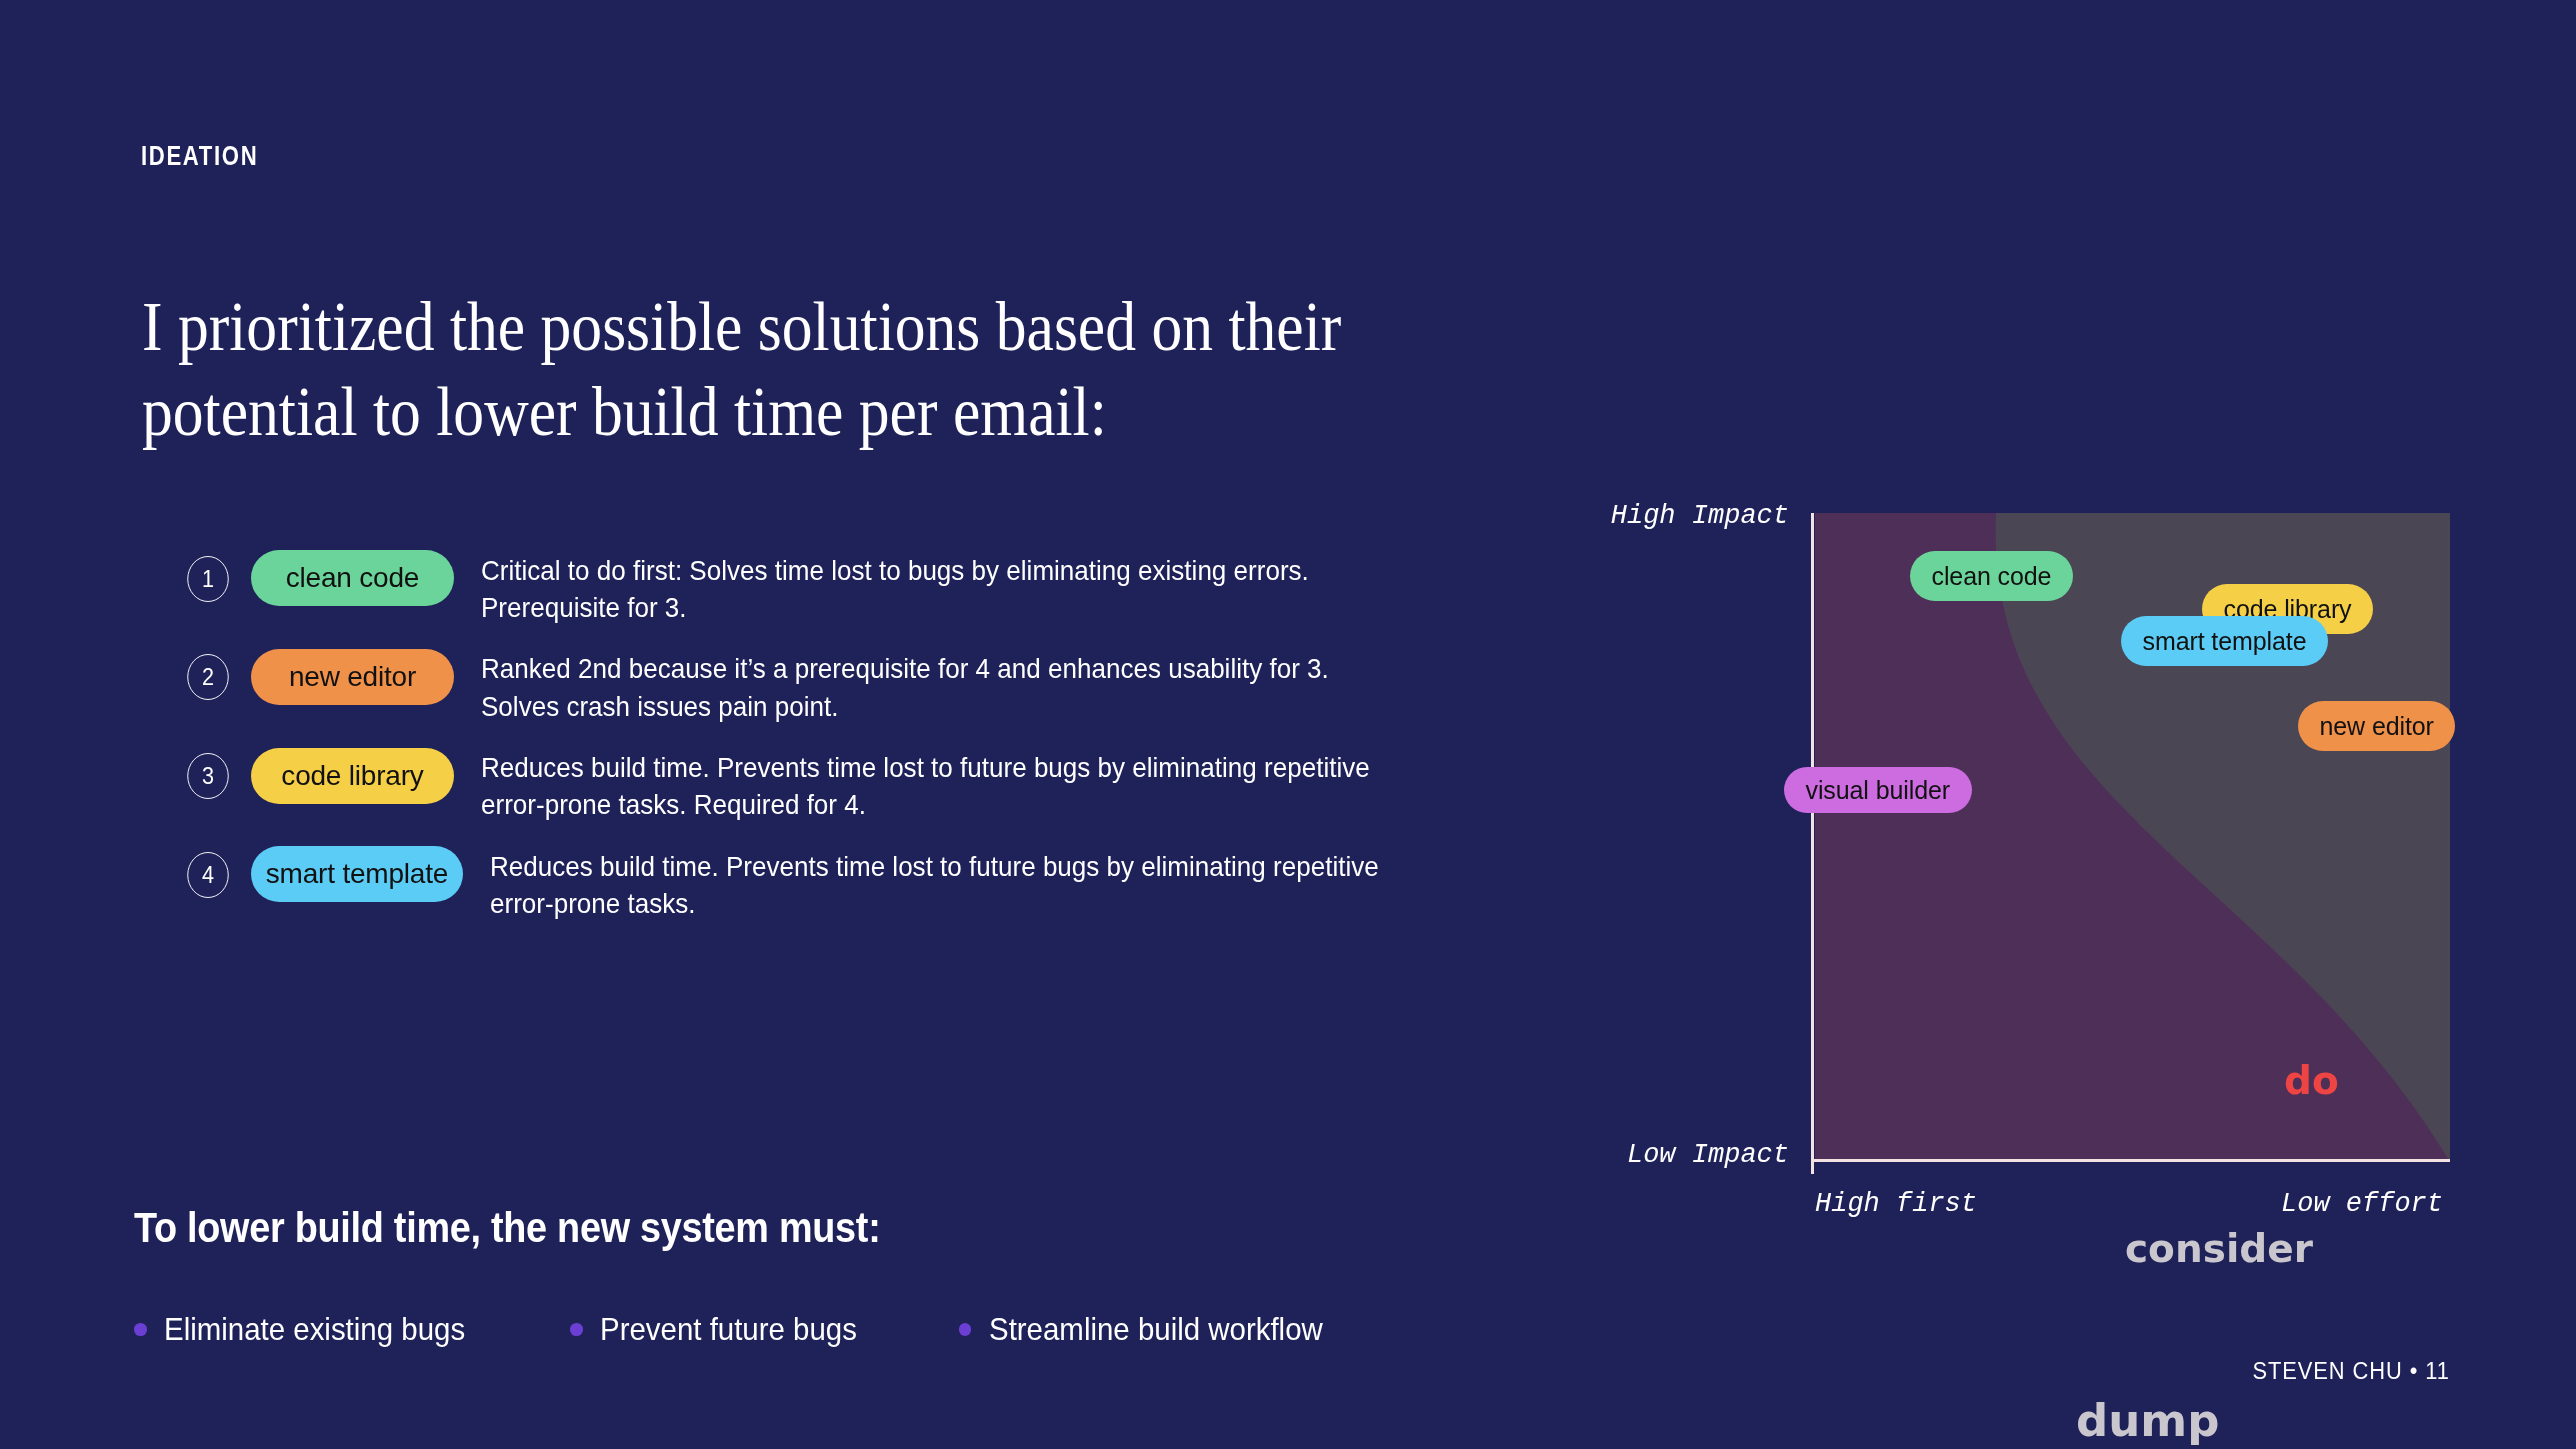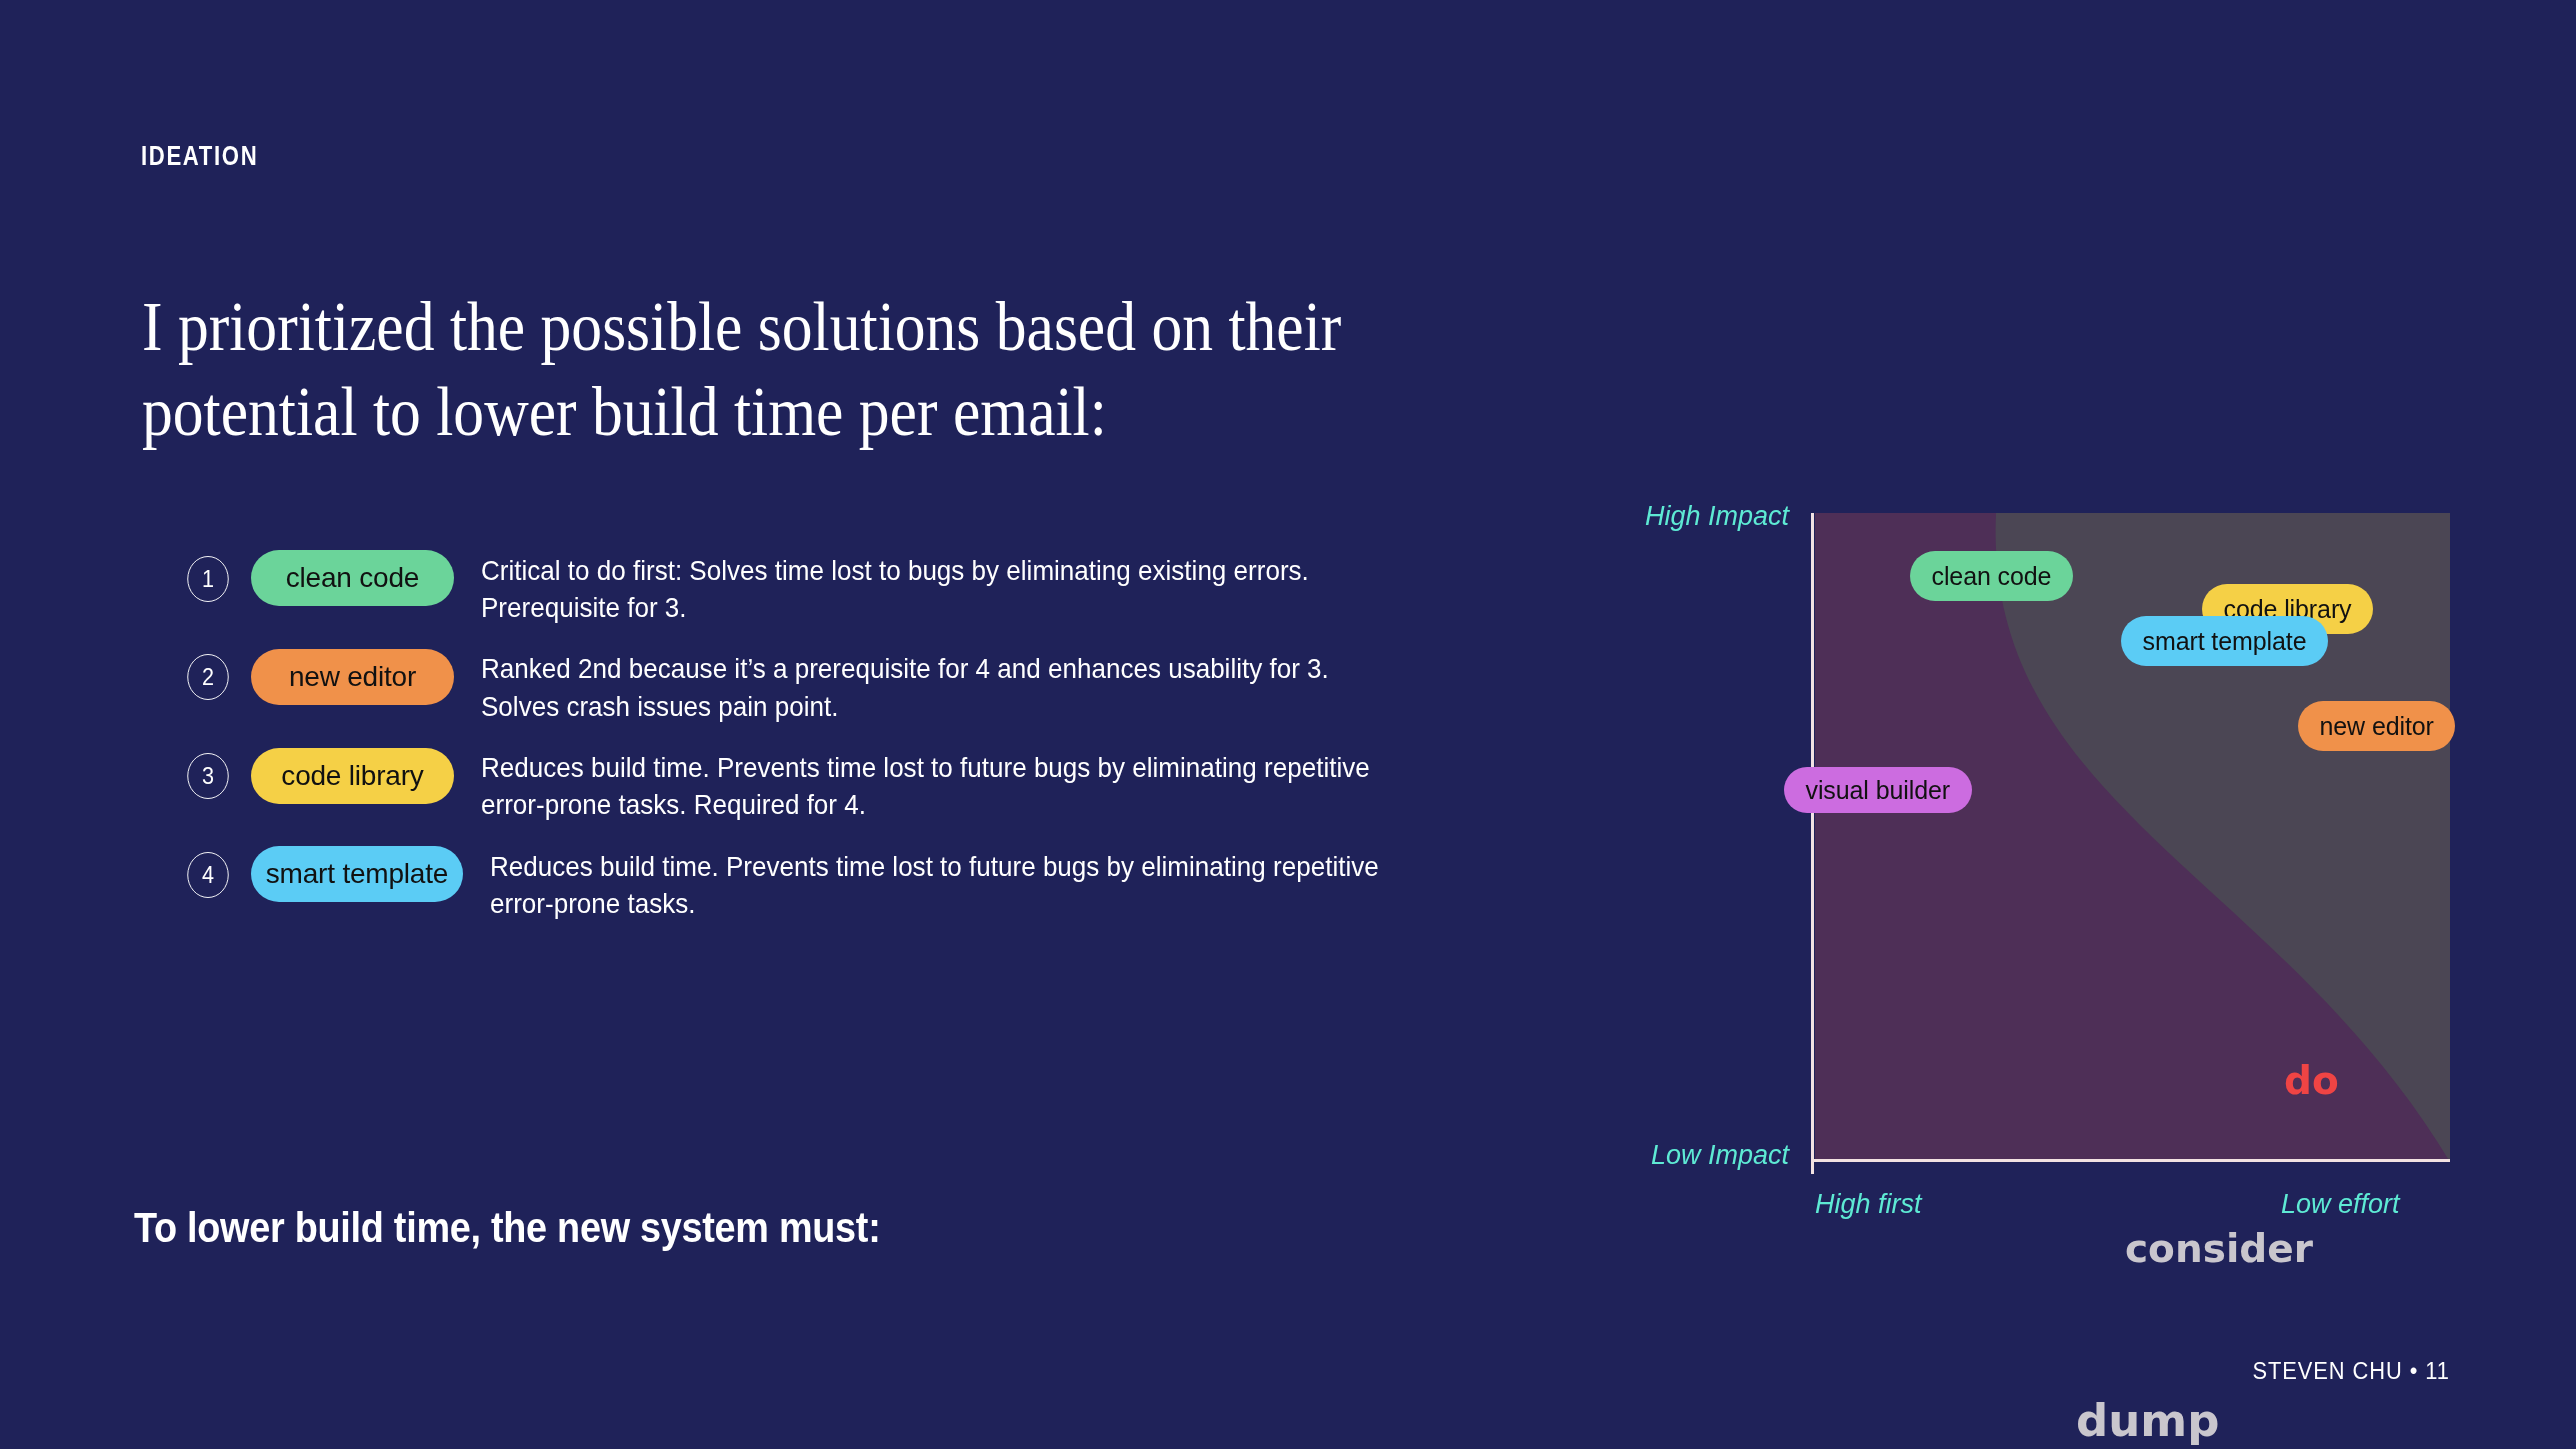--- a/index.html
+++ b/index.html
@@ -108,22 +108,22 @@
   .axis-y{
     position:absolute;left:201px;top:10px;
     width:3.4px;height:661px;background:#f2e2e2;
   }
   .axis-x{
     position:absolute;left:201px;top:656px;
     width:639px;height:3.4px;background:#f2e2e2;
   }
   .axlabel{
     position:absolute;
-    font-family:Liberation Sans, sans-serif;
-    font-style:italic;font-size:27px;color:#5eead4;
+    font-family:Liberation Mono, monospace;
+    font-style:italic;font-size:27px;color:#ffffff;
     white-space:nowrap;
   }
   .lbl-high-impact{right:706px;top:-2px;}
   .lbl-low-impact{right:706px;top:637px;}
   .lbl-high-effort{left:205px;top:686px;}
   .lbl-low-effort{left:671px;top:686px;}
 
   .quad{
     position:absolute;
     font-family:"DejaVu Sans", sans-serif;
@@ -177,20 +177,34 @@
     <div class="rank-row">
       <div class="rank-num">4</div>
       <div class="rank-pill" id="p3" style="background: rgb(91, 204, 245);">smart template</div>
       <div class="rank-desc">Reduces build time. Prevents time lost to future bugs by eliminating repetitive error-prone tasks.</div>
     </div>
 
   </div>
 
   <div class="must-head">To lower build time, the new system must:</div>
 
+  <div class="must-list">
+    <div class="must-item">
+      <span class="must-dot b-dot" style="background: rgb(107, 63, 212);"></span>
+      <span class="must-label">Eliminate existing bugs</span>
+    </div>
+    <div class="must-item">
+      <span class="must-dot b-dot" style="background: rgb(107, 63, 212);"></span>
+      <span class="must-label">Prevent future bugs</span>
+    </div>
+    <div class="must-item">
+      <span class="must-dot b-dot" style="background: rgb(107, 63, 212);"></span>
+      <span class="must-label">Streamline build workflow</span>
+    </div>
+  </div>
 
   <div class="footer">STEVEN CHU • 11</div>
 
   <div class="matrix">
 
     <div class="matrix-plot">
       <svg viewBox="0 0 947 968" preserveAspectRatio="none">
         <rect x="0" y="0" width="947" height="968" fill="#4b4654"></rect>
         <path d="M0,0 L270,0 C248,300 150,600 0,760 Z" fill="#4b4654"></path>
         <path d="M0,968 L0,0 L270,0 C250,420 700,520 947,968 Z" fill="#523058" opacity="0"></path>

